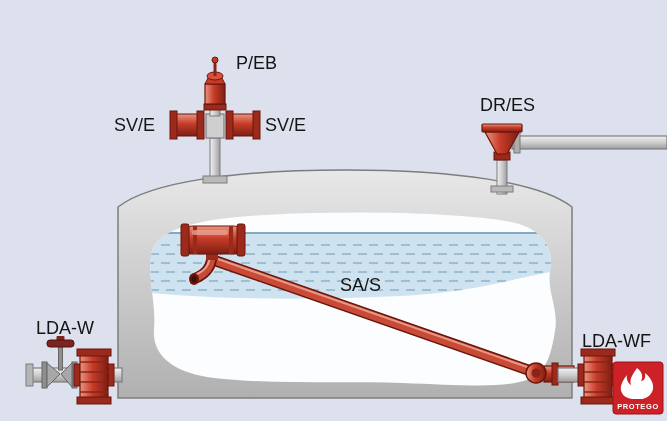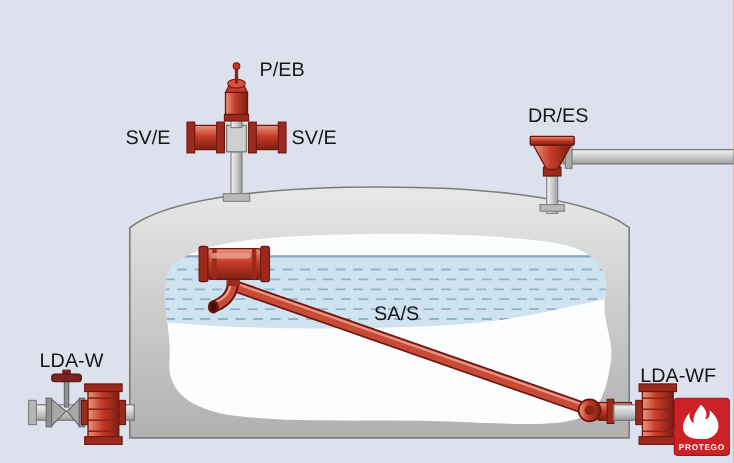--- a/index.html
+++ b/index.html
@@ -1,19 +1,19 @@
 <!DOCTYPE html>
 <html><head>
 <meta charset="utf-8">
 <style>
   html,body{margin:0;padding:0;}
   .stage{
     position:relative;
     width:667px;height:421px;
-    background:#a16207;
+    background:#22c55e;
     overflow:hidden;
     font-family:"Liberation Sans", sans-serif;
   }
   .stage svg{position:absolute;left:0;top:0;}
   text.lbl{
     font-family:"Liberation Sans", sans-serif;
     font-size:18px;
     fill:#141414;
   }
   text.logo-txt{

